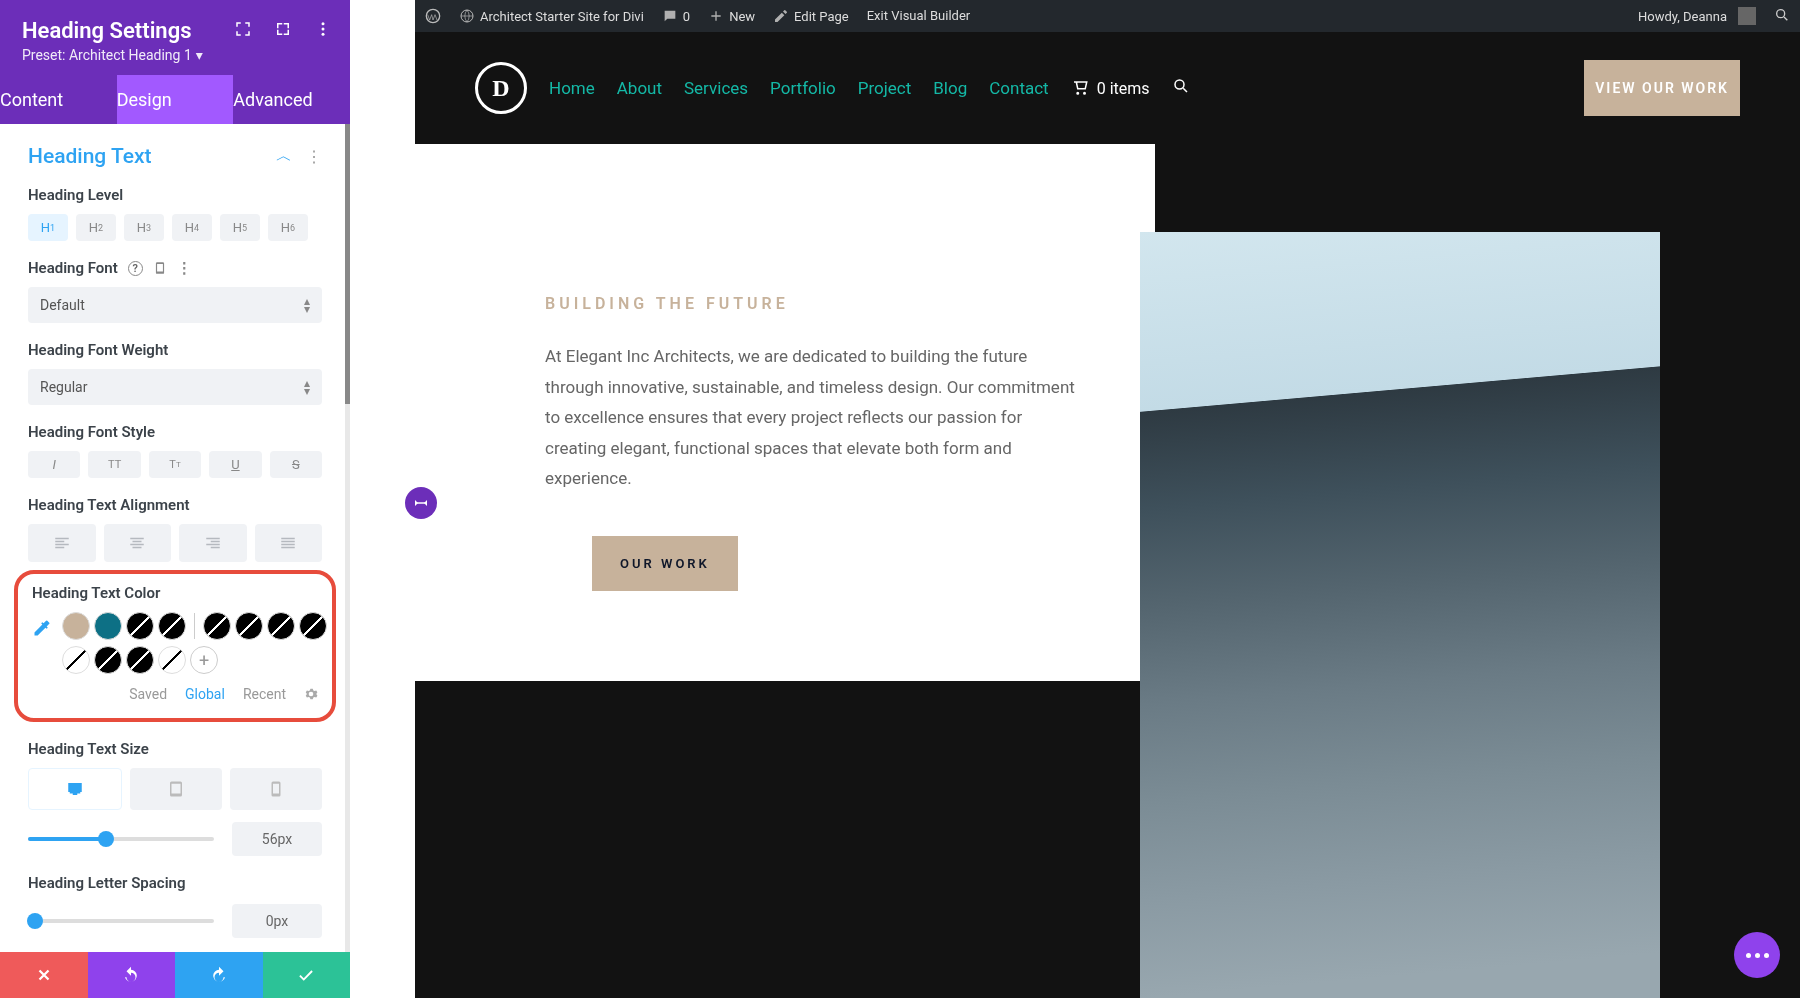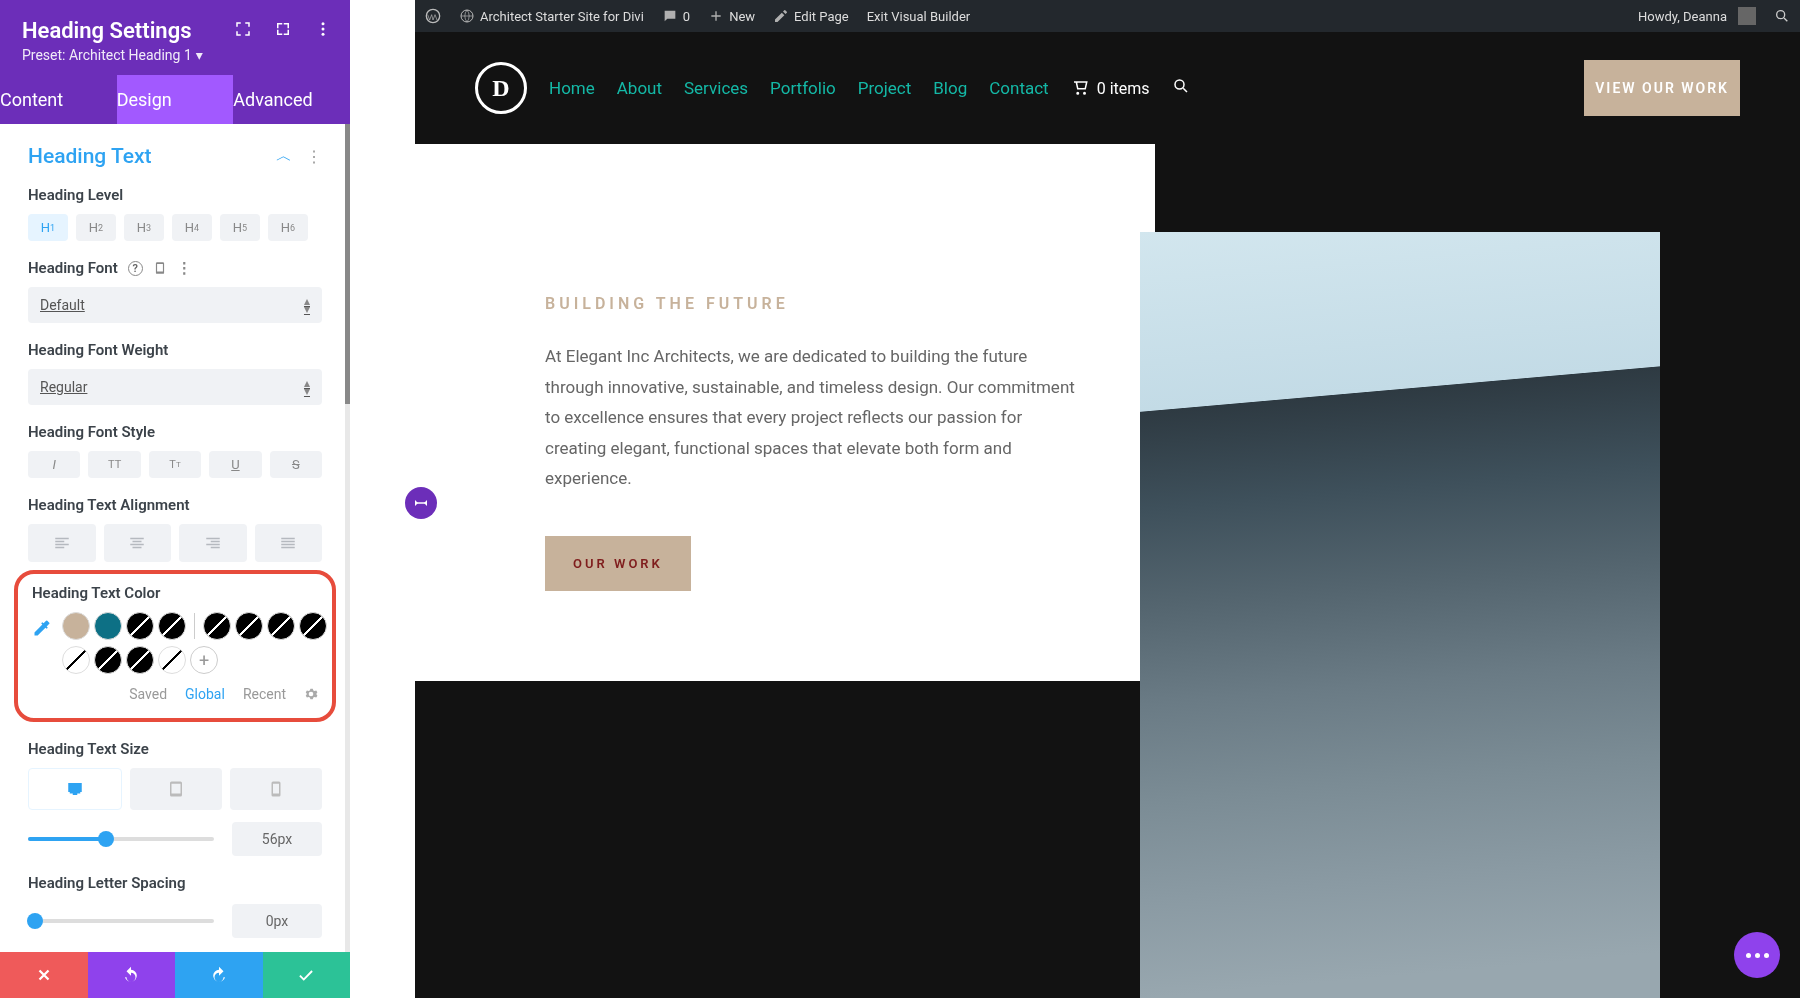--- a/index.html
+++ b/index.html
@@ -1,20 +1,20 @@
 <!DOCTYPE html>
 <html><head>
 <meta charset="utf-8">
 <style>
 * { margin: 0; padding: 0; box-sizing: border-box; font-family: -apple-system, BlinkMacSystemFont, "Segoe UI", Roboto, sans-serif; }
 body { background: #fff; overflow: hidden; width: 1800px; height: 998px; }
 
 
 .wp-adminbar { position: absolute; top: 0; left: 415px; right: 0; height: 32px; background: #23282d; color: #ccc; display: flex; align-items: center; font-size: 13px; padding: 0 10px; justify-content: space-between; }
-.wp-adminbar .left, .wp-adminbar .right { display: flex; align-items: center; gap: 18px; }
+.wp-adminbar .left, .wp-adminbar .right { display: flex; align-items: flex-start; gap: 18px; }
 .wp-adminbar .item { display: flex; align-items: center; gap: 5px; cursor: pointer; color: #ddd; }
 .wp-adminbar svg { width: 16px; height: 16px; fill: #b0b0b0; }
 
 
 .sidebar { position: absolute; top: 0; left: 0; width: 350px; height: 100%; background: #fff; display: flex; flex-direction: column; }
 .sb-header { background: #6c2eb9; color: #fff; padding: 18px 22px 12px; position: relative; }
 .sb-title { font-size: 22px; font-weight: 600; margin-bottom: 4px; }
 .sb-preset { font-size: 14px; opacity: .9; display: flex; align-items: center; gap: 4px; cursor: pointer; }
 .sb-header-icons { position: absolute; right: 18px; top: 20px; display: flex; gap: 22px; }
 .sb-header-icons svg { width: 18px; height: 18px; fill: #fff; cursor: pointer; }
@@ -36,21 +36,21 @@
 .label:first-of-type { margin-top: 0; text-align: center; }
 .label svg { width: 14px; height: 14px; fill: #888; }
 .label .q { border: 1px solid #888; border-radius: 50%; width: 15px; height: 15px; display: inline-flex; align-items: center; justify-content: center; font-size: 11px; color: #666; }
 
 .pill-row { display: flex; gap: 8px; }
 .pill { background: #f0f2f5; border-radius: 4px; padding: 6px 0; width: 40px; text-align: center; font-size: 13px; color: #888; cursor: pointer; display: flex; align-items: center; justify-content: center; }
 .pill.wide { width: 58px; }
 .pill.active { background: #e6f4ff; color: #2ea3f2; }
 .pill sub { font-size: 9px; vertical-align: baseline; }
 
-.select { background: #f0f2f5; border-radius: 4px; padding: 10px 12px; font-size: 14px; color: #555; display: flex; justify-content: space-between; align-items: center; cursor: pointer; text-decoration: underline; }
+.select { background: #f0f2f5; border-radius: 4px; padding: 10px 12px; font-size: 14px; color: #555; display: flex; justify-content: space-between; align-items: center; cursor: pointer; }
 .select .arrows { color: #888; font-size: 12px; line-height: 8px; }
 
 .align-row { display: flex; gap: 8px; }
 .align-btn { flex: 1; height: 38px; background: #f0f2f5; border-radius: 4px; display: flex; align-items: center; justify-content: center; cursor: pointer; }
 .align-btn svg { width: 18px; fill: #b5b9bf; }
 
 
 .highlight { border: 4px solid #e74c3c; border-radius: 20px; padding: 10px 14px 16px; margin: 8px -14px; }
 .eyedrop { display: inline-flex; width: 20px; height: 20px; margin: 6px 10px 0 0; vertical-align: top; }
 .eyedrop svg { fill: #2ea3f2; }
@@ -99,21 +99,21 @@
 .nav .spacer { flex: 1; }
 .nav .cta { background: #c7b29b; color: #fff; padding: 20px 11px; font-size: 14px; letter-spacing: 2px; font-weight: 600; }
 .nav svg { width: 18px; height: 18px; fill: #fff; }
 .nav .cart { display: flex; align-items: center; gap: 8px; color: #fff; }
 
 .hero { display: flex; padding: 0 0 0 0; position: relative; }
 .hero-text { background: #fff; width: 740px; padding: 150px 70px 90px 130px; margin-left: 0; }
 .eyebrow { color: #c7b29b; letter-spacing: 4px; font-size: 16px; font-weight: 600; margin-bottom: 28px; }
 .hero h1 { font-family: Georgia, "Times New Roman", serif; font-size: 54px; font-weight: 400; color: #111; margin-bottom: 36px; }
 .hero p { color: #666; font-size: 17px; line-height: 1.8; margin-bottom: 42px; }
-.hero .btn2 { display: inline-block; background: #c7b29b; color: #7f1d1d; padding: 20px 28px; letter-spacing: 3px; font-size: 13px; font-weight: 600; }
+.hero .btn2 { display: inline-block; background: #c7b29b; color: #0f172a; padding: 20px 28px; letter-spacing: 3px; font-size: 13px; font-weight: 600; margin-left: 47px; }
 .hero-img { position: absolute; right: 140px; top: 88px; width: 520px; height: 770px; background:
   linear-gradient(175deg, #d2e6ee 0%, #c3dbe6 22%, #2e3a42 22.1%, #3e505b 34%, #54656f 46%, #6a7b85 58%, #7b8c95 70%, #8a9aa3 82%, #98a7af 94%); }
 
 .fab { position: absolute; right: 20px; bottom: 20px; width: 46px; height: 46px; background: #8f42ec; border-radius: 50%; display: flex; align-items: center; justify-content: center; cursor: pointer; }
 .fab span { width: 5px; height: 5px; background: #fff; border-radius: 50%; margin: 0 2px; }
 
 
 </style>
 </head>
 <body>

